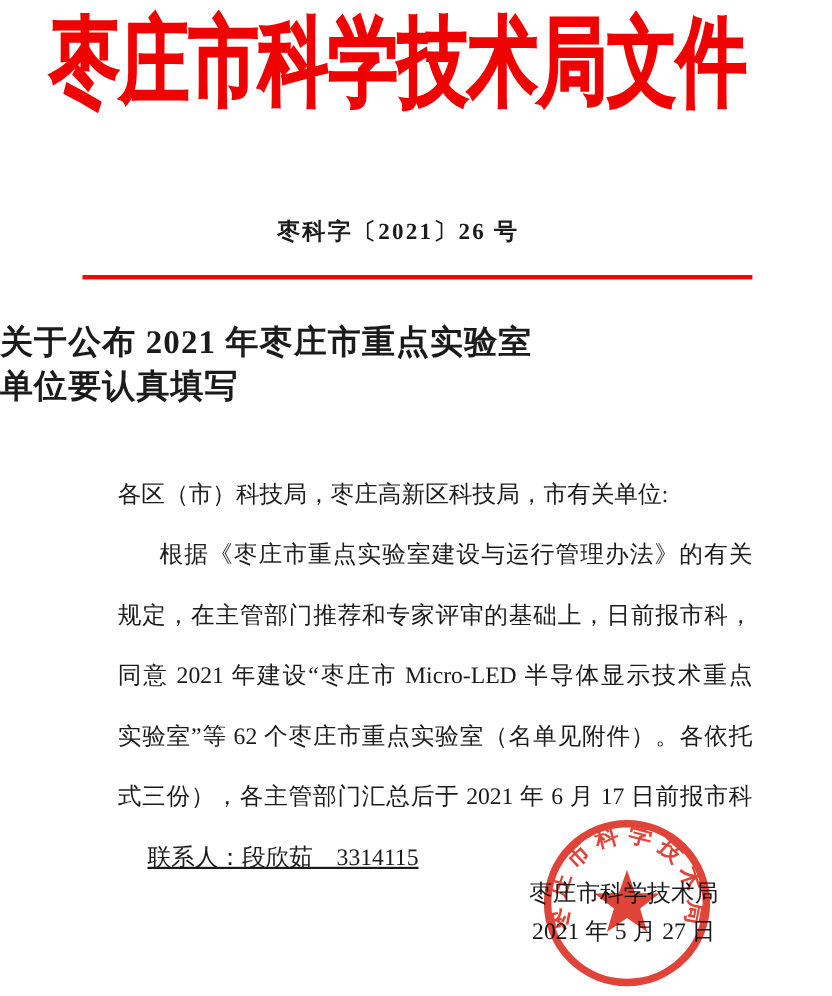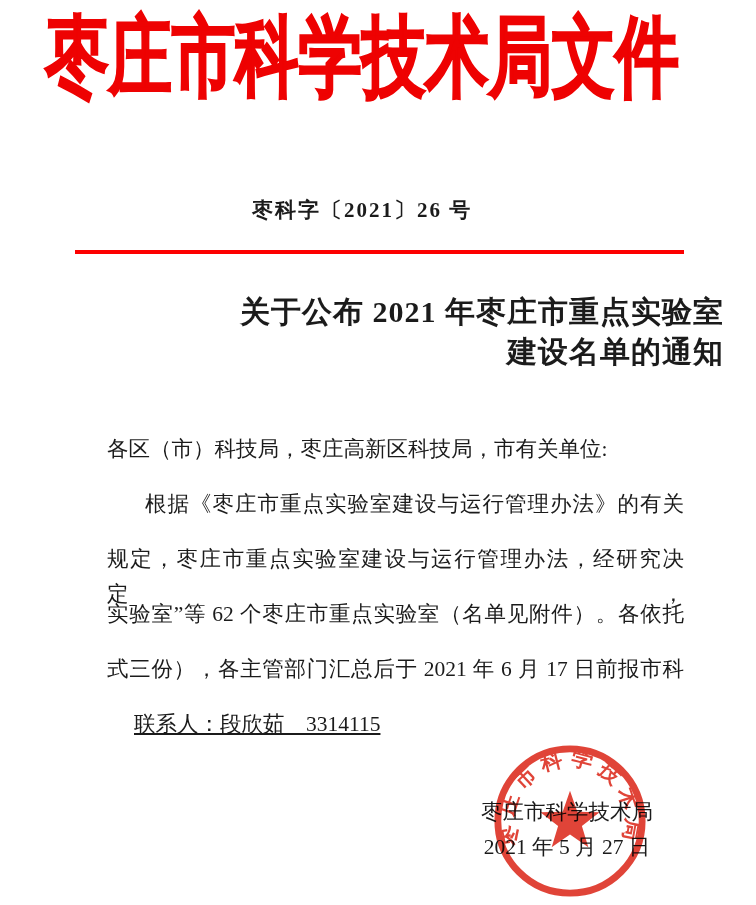--- a/index.html
+++ b/index.html
@@ -45,21 +45,21 @@
     left: 75px;
     width: 609px;
     height: 4px;
     background: var(--rule_red, #fd0000);
   }
   .notice-title {
     position: absolute;
     top: 292px;
     left: 0;
     width: 100%;
-    text-align: right;
+    text-align: left;
     font-size: 30px;
     line-height: 40px;
     font-weight: bold;
     letter-spacing: 1px;
   }
   .body-block {
     position: absolute;
     top: 412px;
     left: 107px;
     width: 577px;
@@ -119,27 +119,28 @@
 <div class="page">
 
   <div class="agency-header">枣庄市科学技术局文件</div>
 
   <div class="doc-number">枣科字〔2021〕26 号</div>
 
   <div class="red-rule"></div>
 
   <div class="notice-title">
     <div>关于公布 2021 年枣庄市重点实验室</div>
-    <div>建设名单的通知</div>
+    <div>单位要认真填写</div>
   </div>
 
   <div class="body-block">
     <div class="bline">各区（市）科技局，枣庄高新区科技局，市有关单位:</div>
     <div class="bline fill indent-lg">根据《枣庄市重点实验室建设与运行管理办法》的有关</div>
-    <div class="bline fill">规定，枣庄市重点实验室建设与运行管理办法，经研究决定，</div>
+    <div class="bline fill">规定，在主管部门推荐和专家评审的基础上，日前报市科，</div>
+    <div class="bline fill">同意 2021 年建设“枣庄市 Micro-LED 半导体显示技术重点</div>
     <div class="bline fill">实验室”等 62 个枣庄市重点实验室（名单见附件）。各依托</div>
     <div class="bline fill">式三份），各主管部门汇总后于 2021 年 6 月 17 日前报市科</div>
     <div class="bline indent-sm">联系人：段欣茹　3314115</div>
   </div>
 
   <div class="signature-block">
     <div>枣庄市科学技术局</div>
     <div>2021 年 5 月 27 日</div>
   </div>
 

